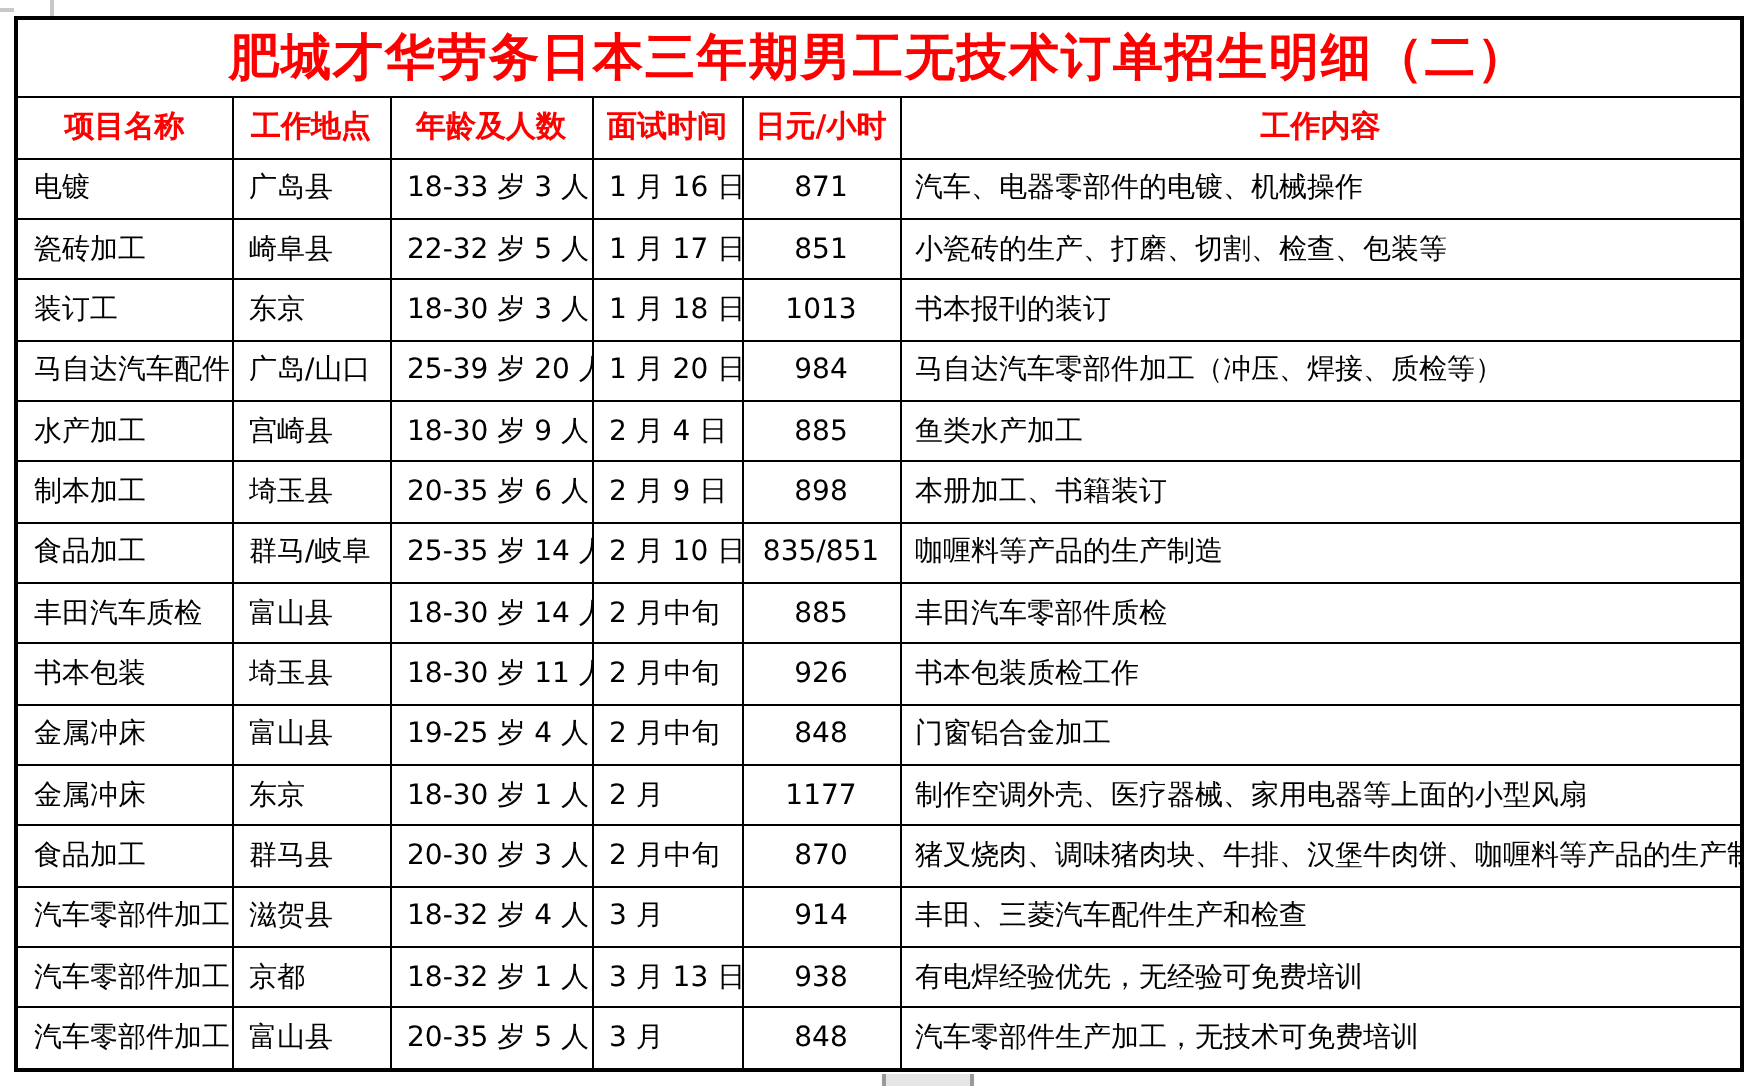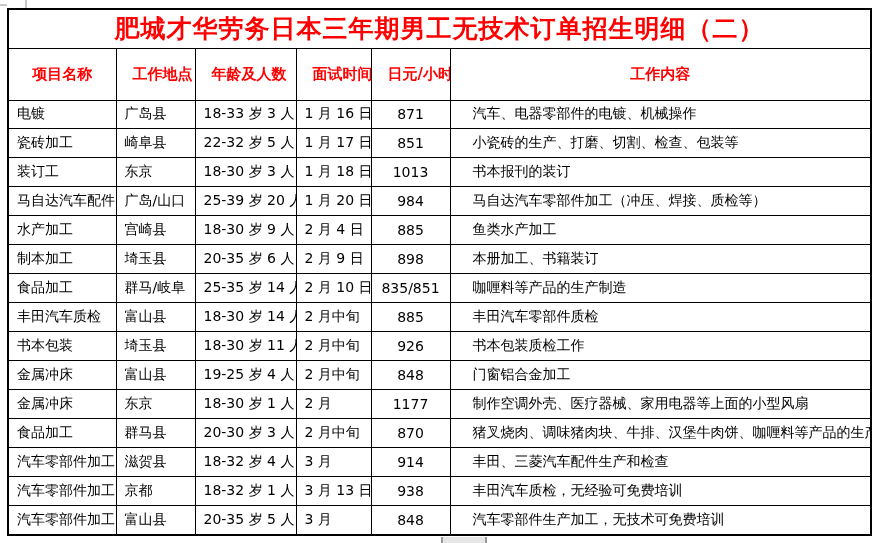--- a/index.html
+++ b/index.html
@@ -74,36 +74,36 @@
     vertical-align: middle;
     padding: 0;
   }
   tr.header-row th {
     height: 31px;
     color: #ff0000;
     font-weight: bold;
     font-size: 15px;
     text-align: center;
     vertical-align: middle;
-    padding: 16px;
+    padding: 0;
   }
   tr.data-row td {
     font-size: 14px;
     color: #000000;
     text-align: left;
     vertical-align: middle;
     padding: 0 4px 0 8px;
   }
   tr.data-row td.c-wage {
     text-align: center;
     padding: 0 2px;
     margin-top: 12px;
   }
   tr.data-row td.c-content {
-    padding-left: 22px;
+    padding-left: 7px;
     padding-right: 2px;
   }
 </style>
 </head>
 <body>
 
 <div class="stage">
 
   <div class="guide-vline"></div>
   <div class="guide-hline"></div>
@@ -249,21 +249,21 @@
       <td class="c-wage">914</td>
       <td class="c-content">丰田、三菱汽车配件生产和检查</td>
     </tr>
 
     <tr class="data-row">
       <td class="c-project">汽车零部件加工</td>
       <td class="c-location">京都</td>
       <td class="c-age">18-32 岁 1 人</td>
       <td class="c-interview">3 月 13 日</td>
       <td class="c-wage">938</td>
-      <td class="c-content">丰田汽车质检，无经验可免费培训</td>
+      <td class="c-content">有电焊经验优先，无经验可免费培训</td>
     </tr>
 
     <tr class="data-row">
       <td class="c-project">汽车零部件加工</td>
       <td class="c-location">富山县</td>
       <td class="c-age">20-35 岁 5 人</td>
       <td class="c-interview">3 月</td>
       <td class="c-wage">848</td>
       <td class="c-content">汽车零部件生产加工，无技术可免费培训</td>
     </tr>

